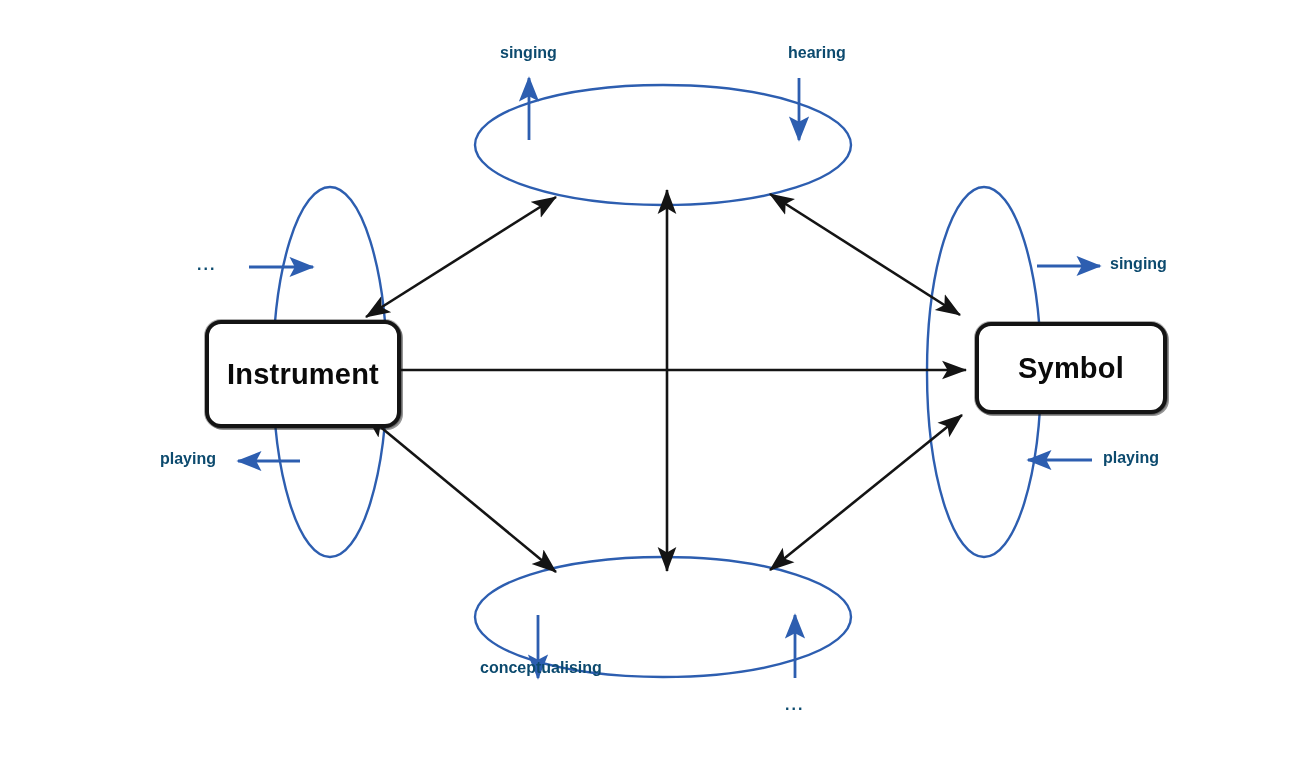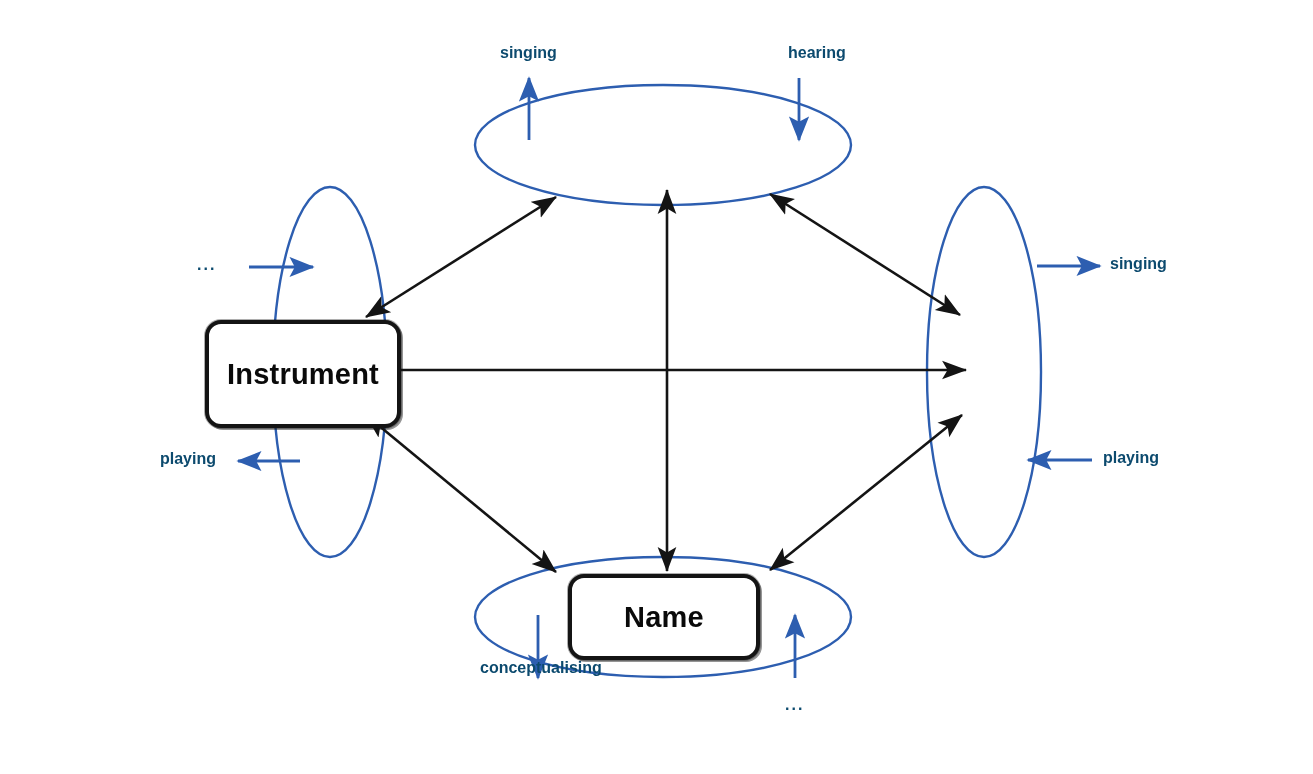--- a/index.html
+++ b/index.html
@@ -117,24 +117,24 @@
 
       <line x1="795" y1="678" x2="795" y2="615" marker-end="url(#arrow-blue)"></line>
     </g>
   </svg>
 
 
   <div class="node-box" style="left:160px; top:320px; width:196px; height:108px;margin-left:45px;">
     <span class="node-label">Instrument</span>
   </div>
 
+  <div class="node-box" style="left:975px; top:322px; width:192px; height:92px;">
+    <span class="node-label">Symbol</span>
+  </div>
 
-  <div class="node-box" style="left:568px; top:574px; width:192px; height:86px;">
-    <span class="node-label">Name</span>
-  </div>
 
   <div class="edge-label" style="left:500px; top:44px;">singing</div>
 
   <div class="edge-label" style="left:788px; top:44px;">hearing</div>
 
   <div class="edge-label ellipsis-label" style="left:197px; top:256px;">...</div>
 
   <div class="edge-label" style="left:160px; top:450px;">playing</div>
 
   <div class="edge-label" style="left:1110px; top:255px;">singing</div>

